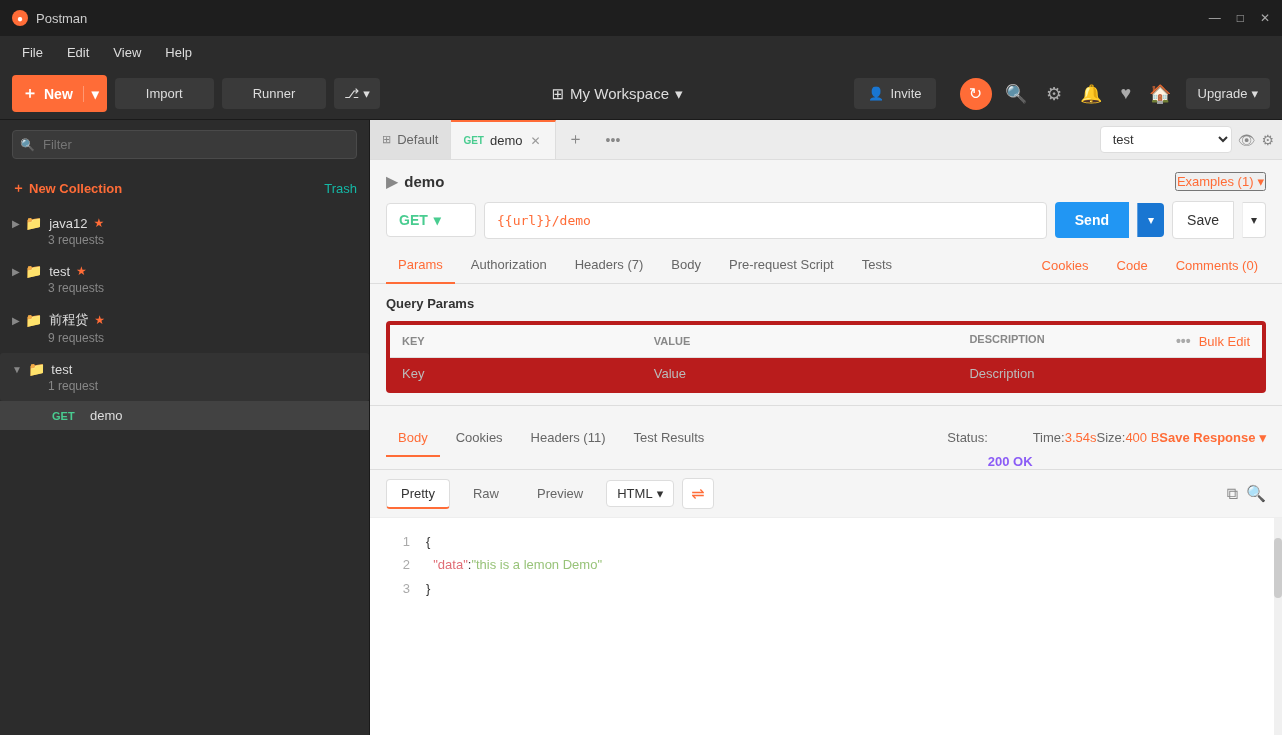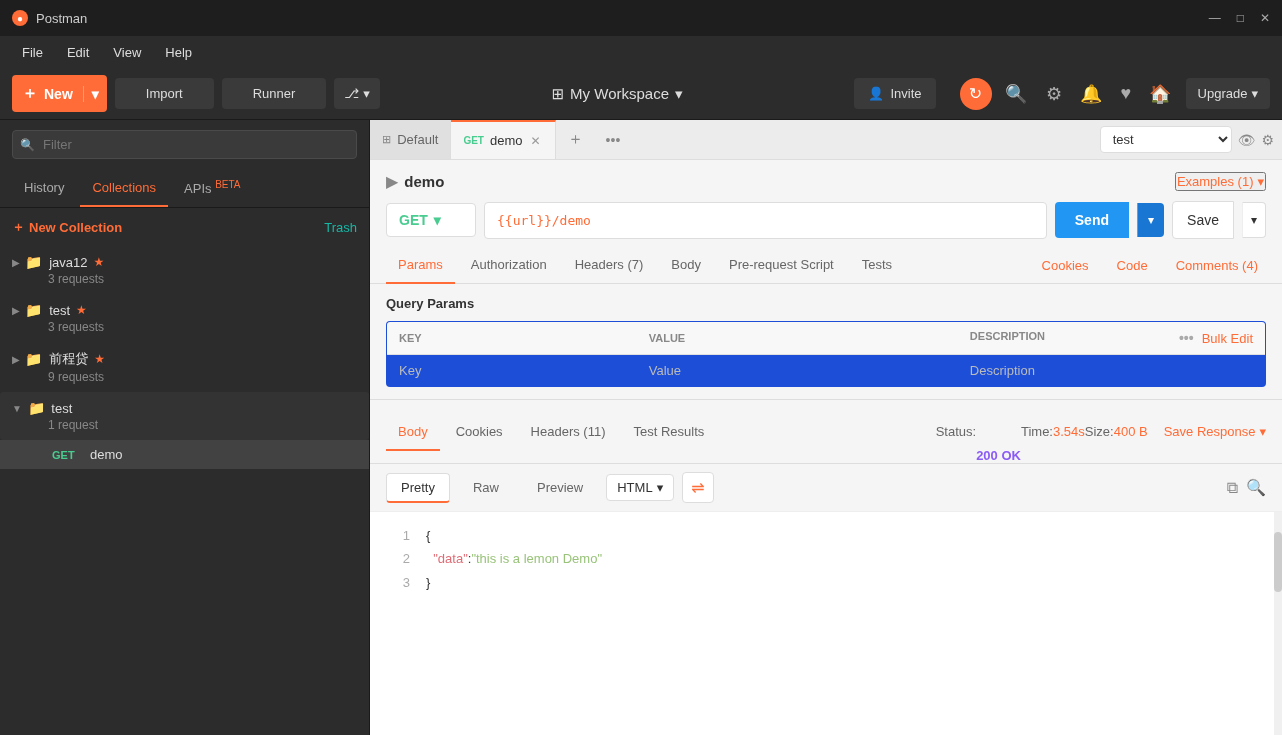--- a/index.html
+++ b/index.html
@@ -443,22 +443,22 @@
     }
     .params-title {
       font-size: 13px;
       font-weight: 600;
       color: #333;
       margin-bottom: 10px;
     }
     .params-table {
       width: 100%;
       border-collapse: collapse;
-      background: #1d4ed8;
-      border: 1px solid #0ea5e9;
+      background: #b91c1c;
+      border: 4px solid #0ea5e9;
       border-radius: 4px;
       overflow: hidden;
     }
     .params-table th {
       background: #f8f8f8;
       padding: 8px 12px;
       text-align: left;
       font-size: 11px;
       font-weight: 600;
       color: #888;
@@ -519,22 +519,22 @@
     .status-ok { color: #8b5cf6; font-weight: 700; margin-top: 48px; }
     .status-label { color: #666; }
     .time-val { color: #ff6c37; }
     .size-val { color: #ff6c37; }
     .save-response-btn {
       color: #ff6c37;
       font-size: 13px;
       cursor: pointer;
       background: none;
       border: none;
-      font-weight: 400;
-      display: flex; align-items: center; gap: 4px; margin-left: 16px;
+      font-weight: 700;
+      display: flex; align-items: center; gap: 4px;
     }
 
     
     .response-body-toolbar {
       display: flex;
       align-items: center;
       padding: 8px 16px;
       gap: 8px;
       background: #f5f5f5;
       border-bottom: 1px solid #eee;
@@ -691,25 +691,20 @@
 
   <div class="sidebar">
 
     <div class="sidebar-search">
       <div class="search-wrapper">
         <span class="search-icon-wrap">🔍</span>
         <input type="text" placeholder="Filter" style="">
       </div>
     </div>
 
-    <div class="sidebar-tabs">
-      <span class="sidebar-tab">History</span>
-      <span class="sidebar-tab active">Collections</span>
-      <span class="sidebar-tab">APIs <span class="beta-badge">BETA</span></span>
-    </div>
 
     <div class="sidebar-actions">
       <button class="new-collection-btn">
         <span>＋</span>
         <span>New Collection</span>
       </button>
       <button class="trash-btn">Trash</button>
     </div>
 
     <div class="sidebar-list">
@@ -811,21 +806,21 @@
     <div class="req-tabs">
       <span class="req-tab active">Params</span>
       <span class="req-tab">Authorization</span>
       <span class="req-tab">Headers (7)</span>
       <span class="req-tab">Body</span>
       <span class="req-tab">Pre-request Script</span>
       <span class="req-tab">Tests</span>
       <div class="req-tab-right">
         <span class="req-tab-link">Cookies</span>
         <span class="req-tab-link">Code</span>
-        <span class="req-tab-link">Comments (4)</span>
+        <span class="req-tab-link">Comments (0)</span>
       </div>
     </div>
 
     <div class="params-section">
       <div class="params-title">Query Params</div>
       <table class="params-table">
         <thead>
           <tr>
             <th>KEY</th>
             <th>VALUE</th>

